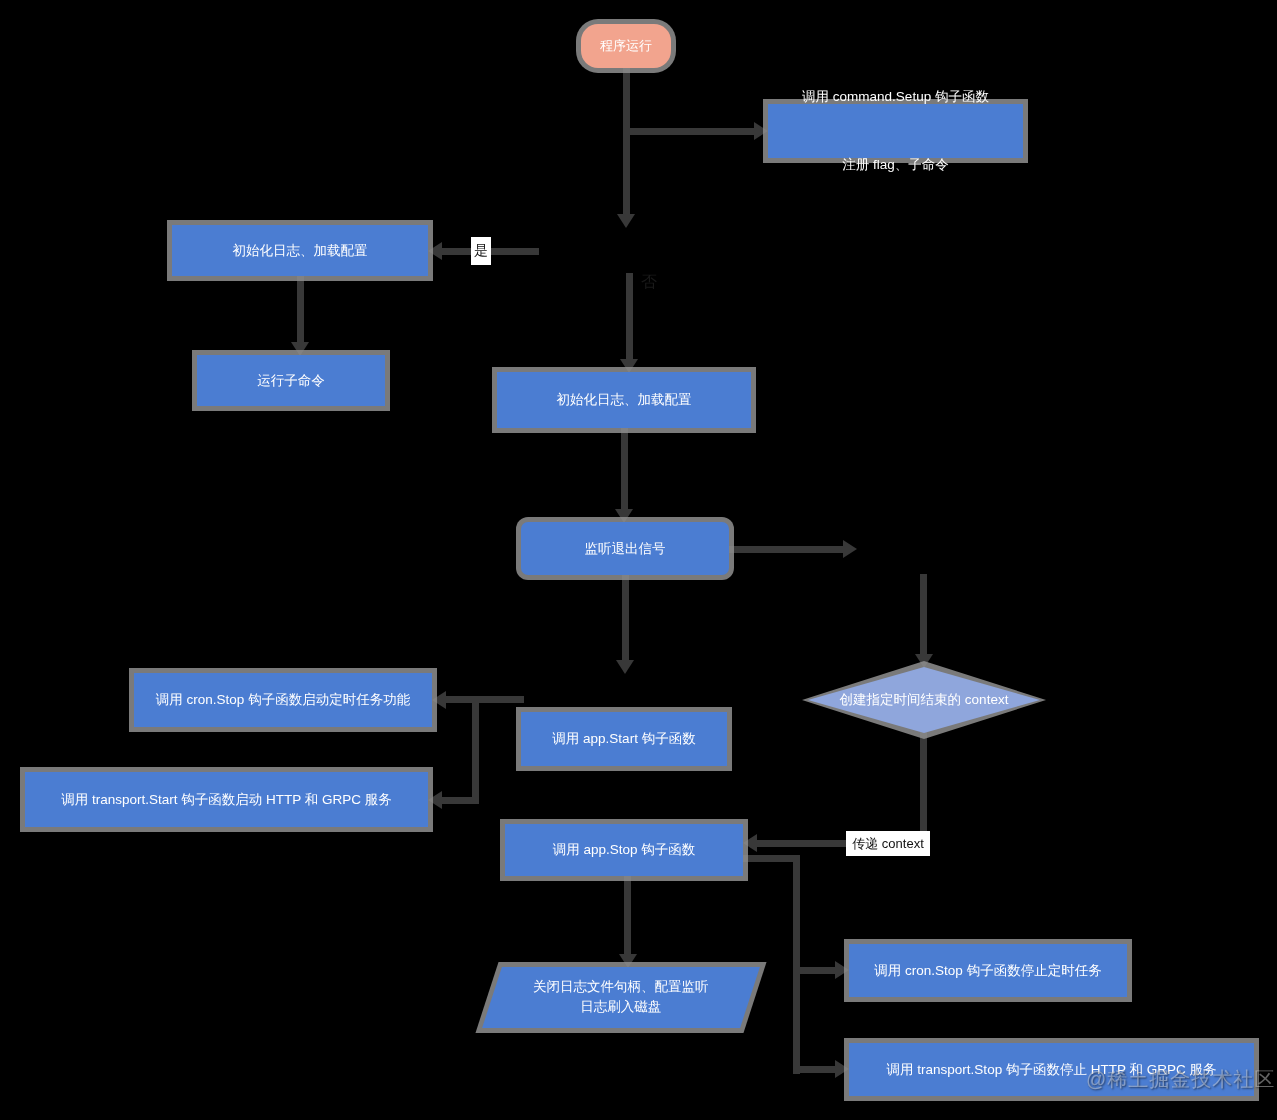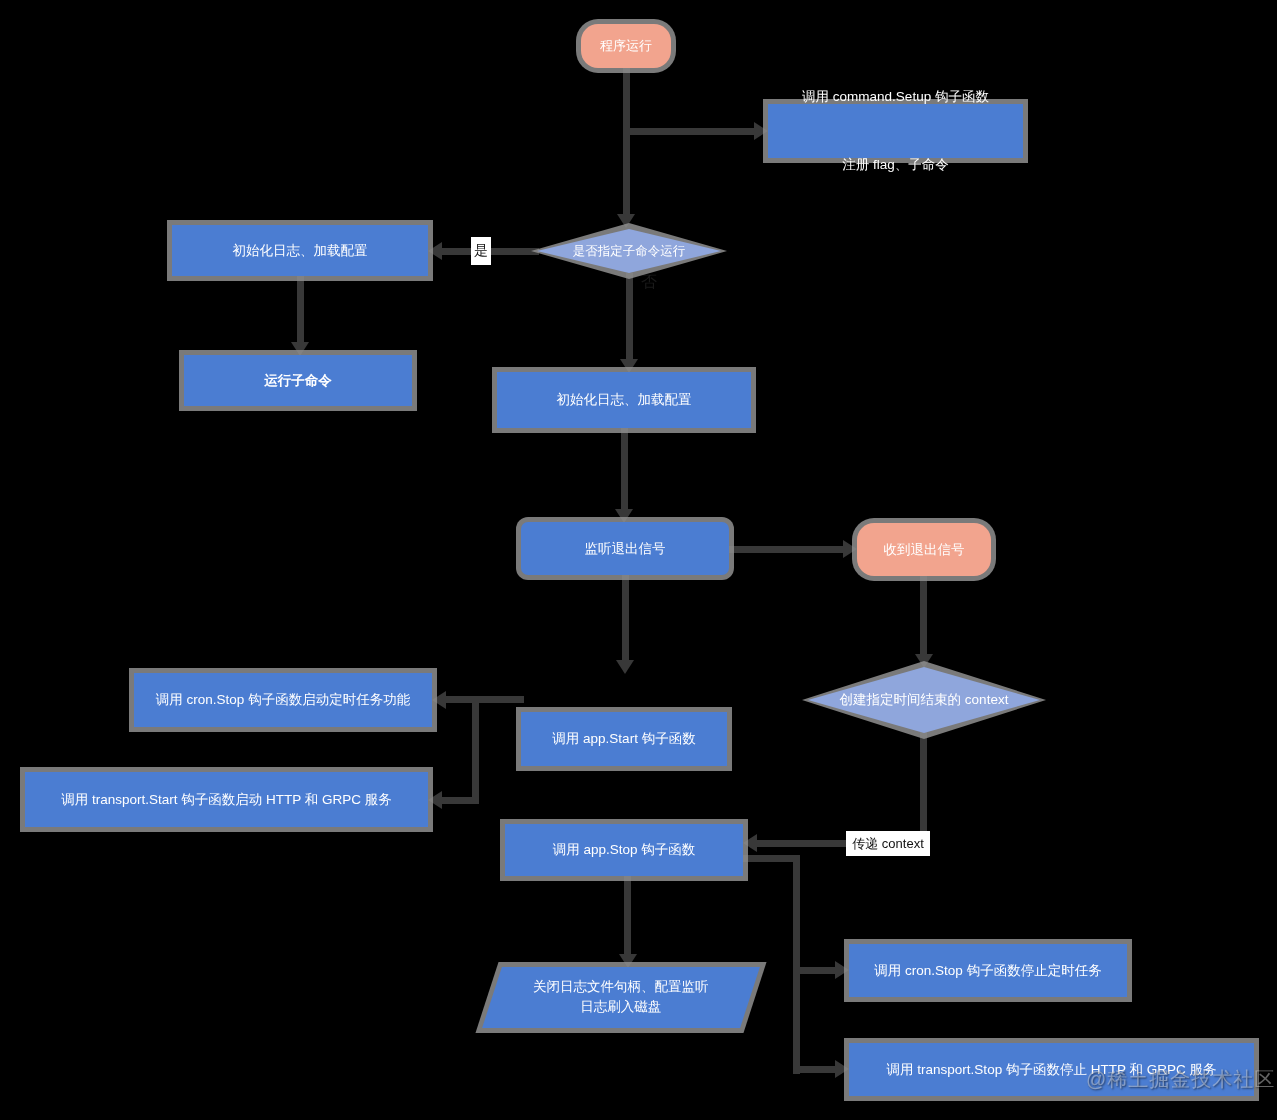--- a/index.html
+++ b/index.html
@@ -121,45 +121,37 @@
 
   <div class="node terminal" style="left:581px;top:24px;width:90px;height:44px;font-size:13px;">
     <span>程序运行</span>
   </div>
 
   <div class="node process" style="left:768px;top:104px;width:255px;height:54px;gap:48px;">
     <span>调用 command.Setup 钩子函数</span>
     <span>注册 flag、子命令</span>
   </div>
 
-  <div class="decision-outer" style="left:531px;top:223px;width:196px;height:56px;">
-    <div class="decision-inner">
-      <span>是否指定子命令运行</span>
-    </div>
-  </div>
 
   <div class="node process" style="left:172px;top:225px;width:256px;height:51px;">
     <span>初始化日志、加载配置</span>
   </div>
 
-  <div class="node process" style="left:184px;top:355px;width:228px;height:51px;font-weight:bold;">
+  <div class="node process" style="left:197px;top:355px;width:188px;height:51px;">
     <span>运行子命令</span>
   </div>
 
   <div class="node process" style="left:497px;top:372px;width:254px;height:56px;">
     <span>初始化日志、加载配置</span>
   </div>
 
   <div class="node process" style="left:521px;top:522px;width:208px;height:53px;border-radius:7px;">
     <span>监听退出信号</span>
   </div>
 
-  <div class="node terminal" style="left:857px;top:523px;width:134px;height:53px;">
-    <span>收到退出信号</span>
-  </div>
 
   <div class="node process" style="left:134px;top:673px;width:298px;height:54px;">
     <span>调用 cron.Stop 钩子函数启动定时任务功能</span>
   </div>
 
   <div class="node process" style="left:521px;top:712px;width:206px;height:54px;">
     <span>调用 app.Start 钩子函数</span>
   </div>
 
   <div class="decision-outer" style="left:802px;top:661px;width:244px;height:78px;">

